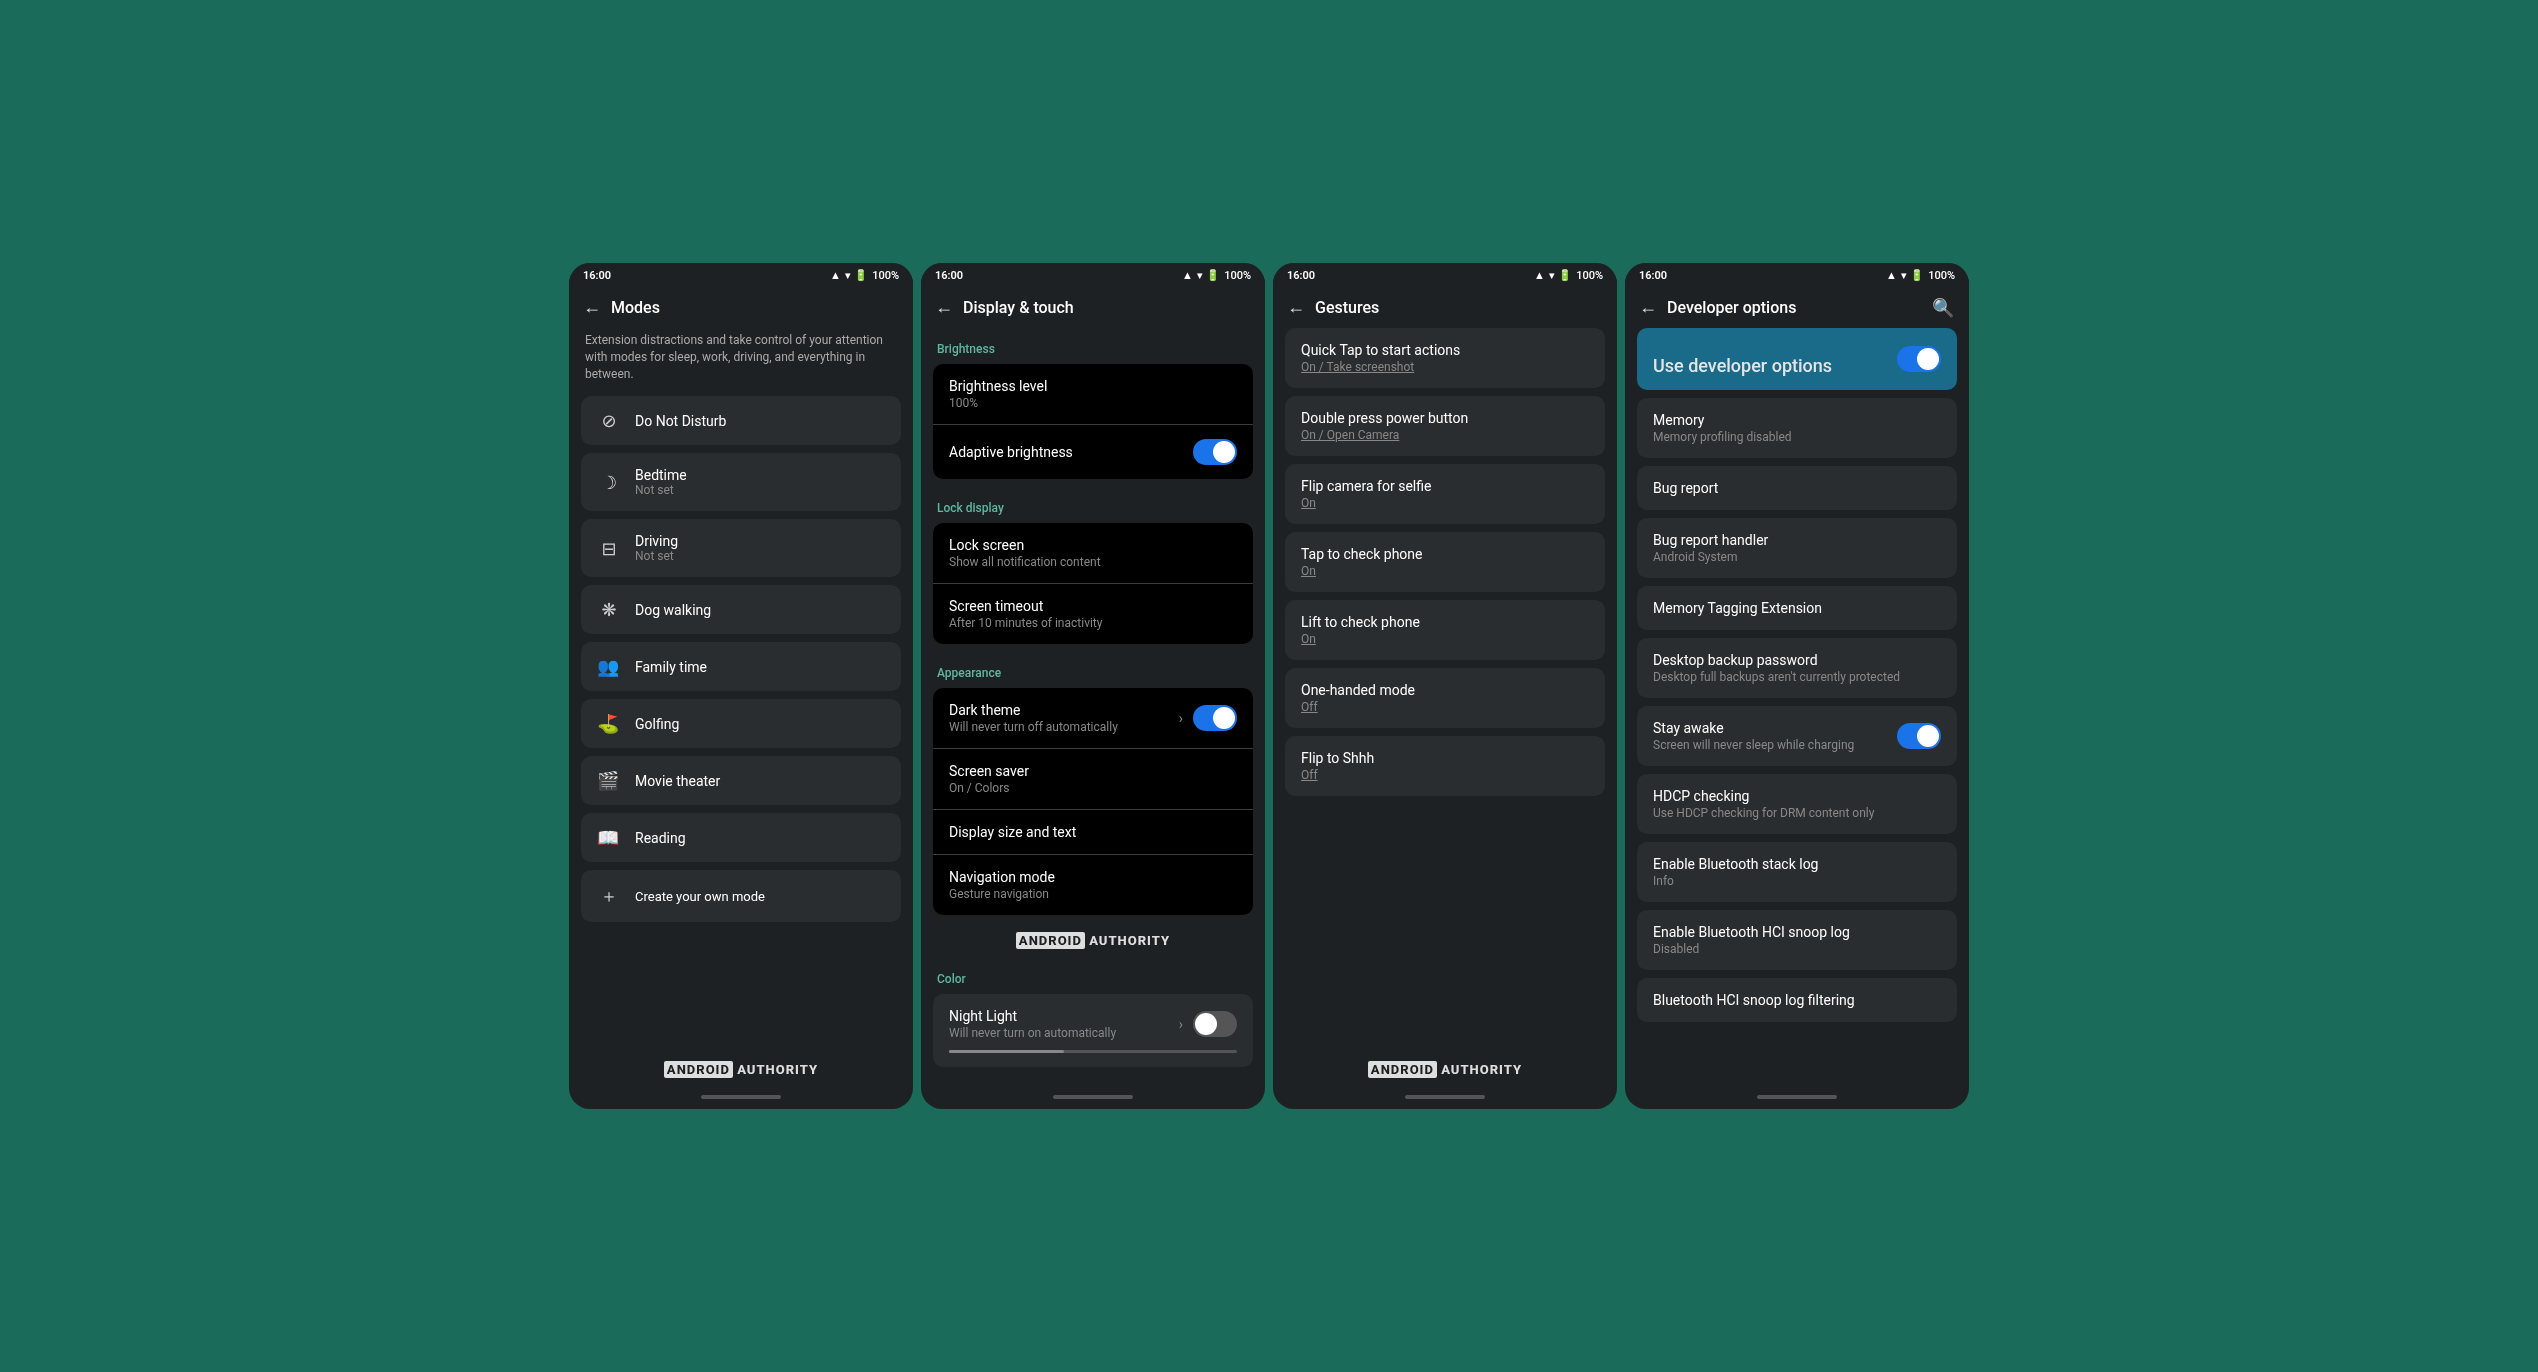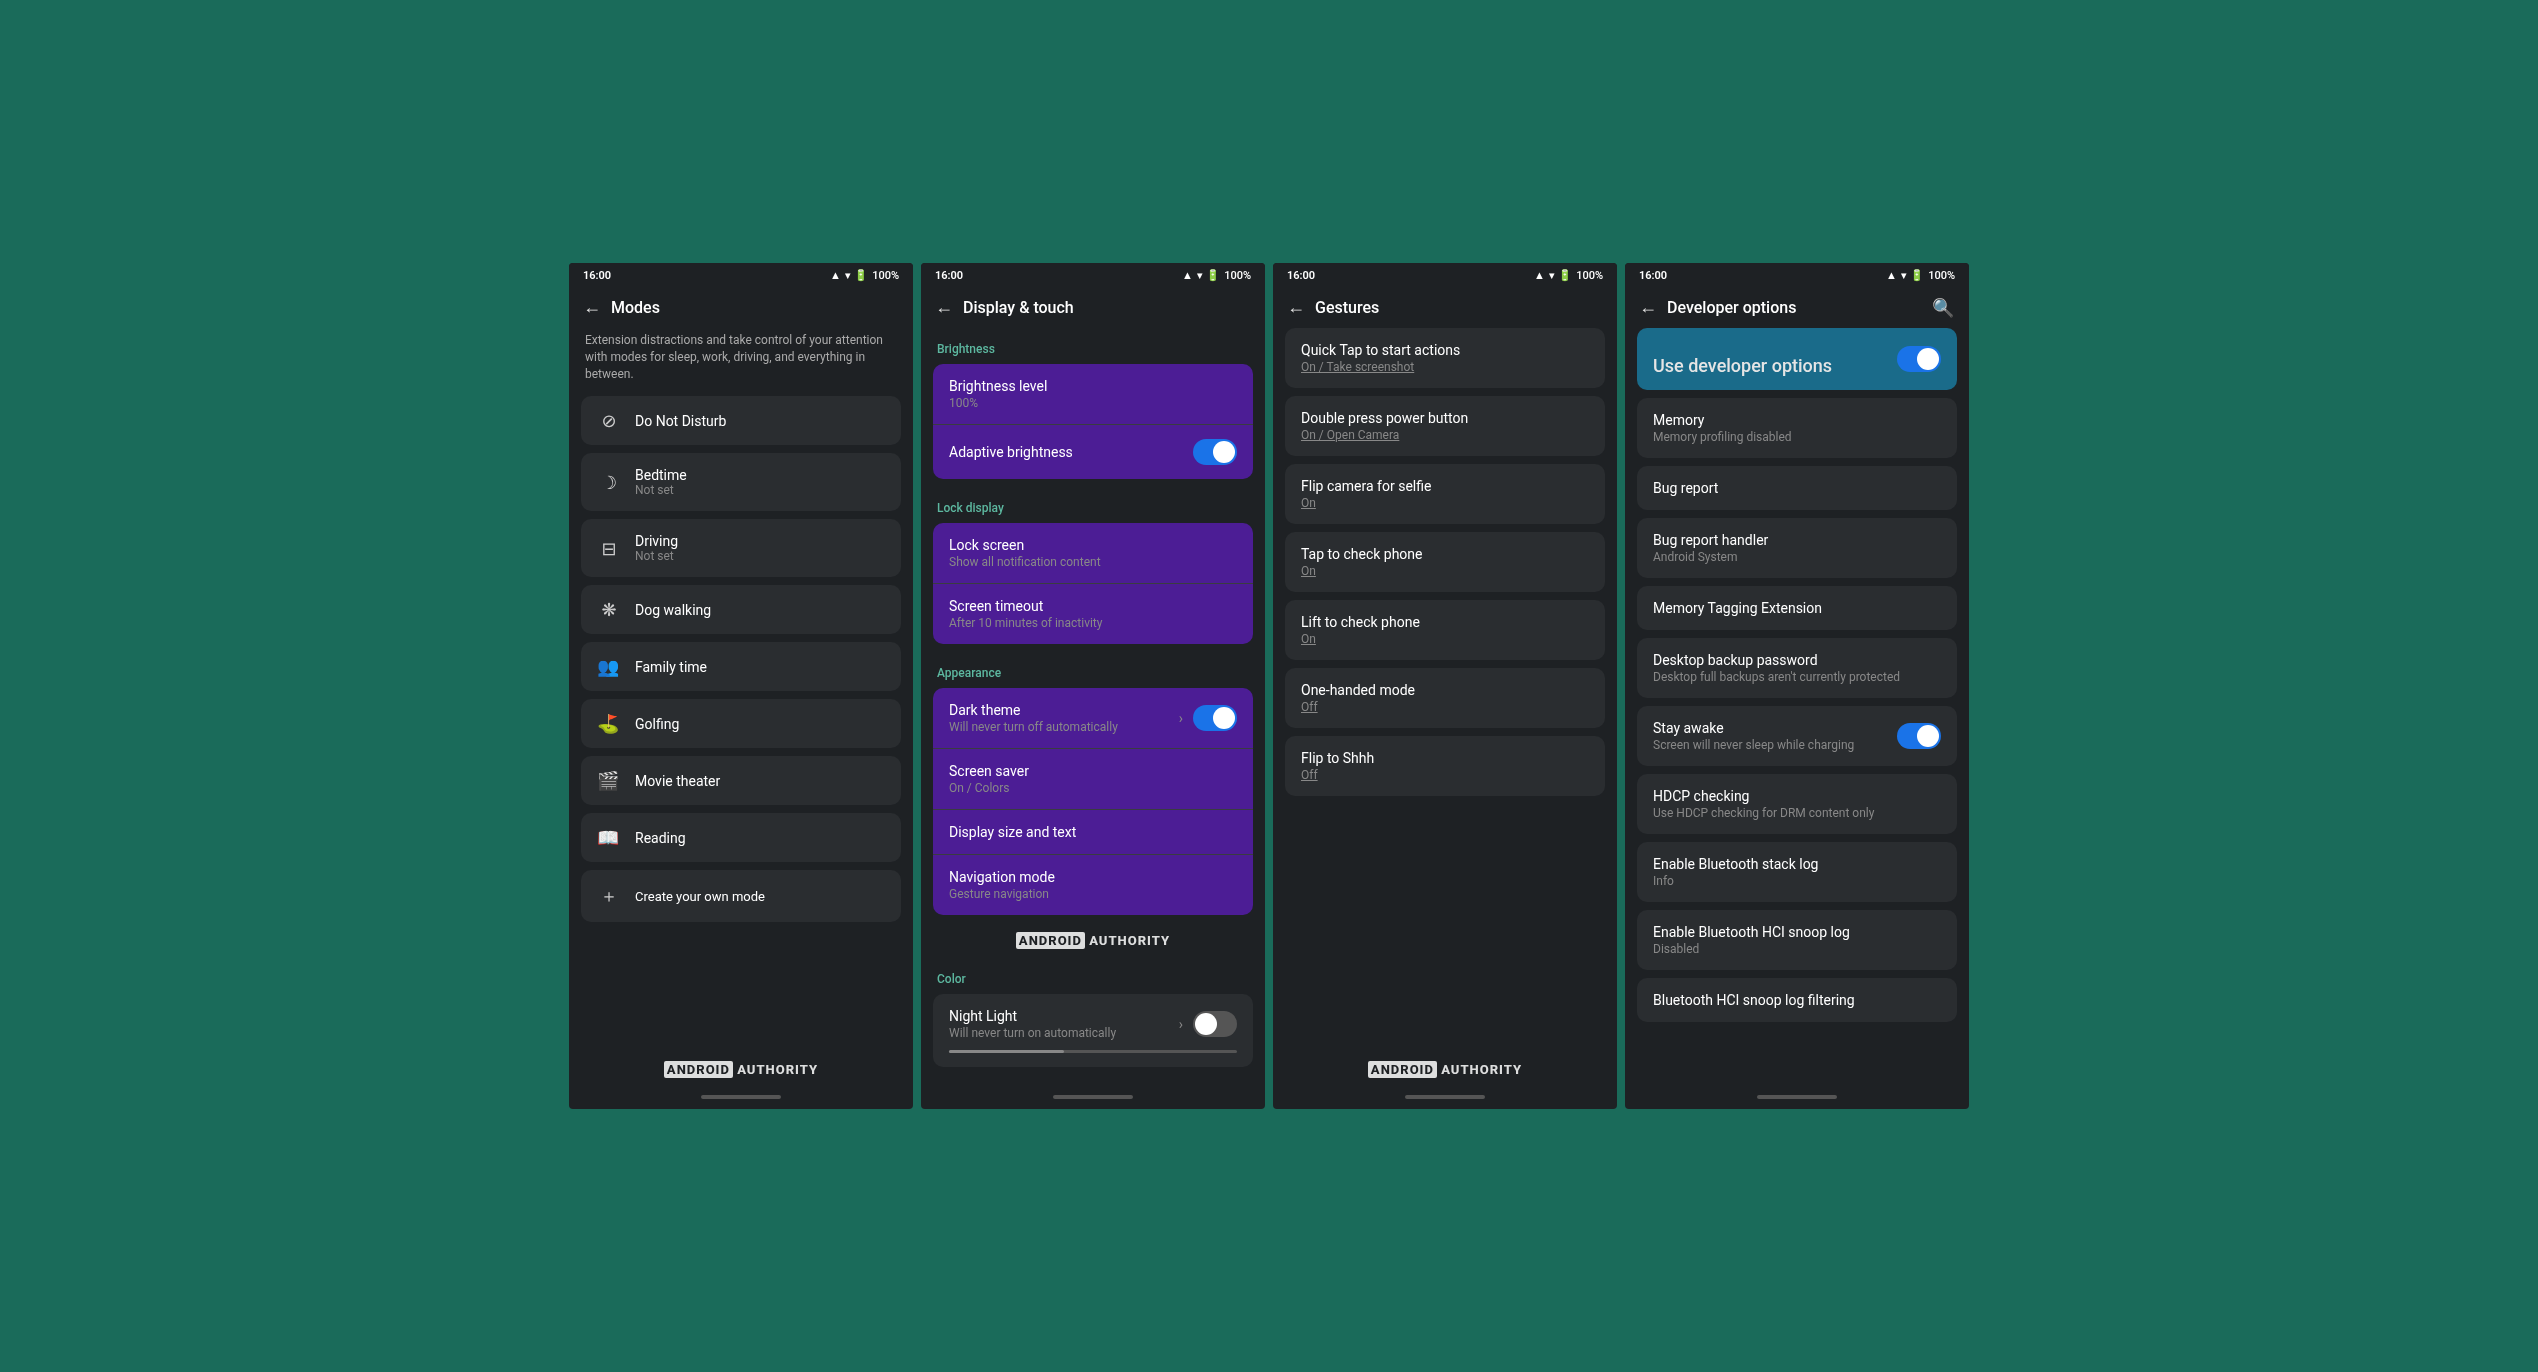--- a/index.html
+++ b/index.html
@@ -14,21 +14,21 @@
     }
     .screenshots-container {
       display: flex;
       gap: 8px;
       width: 100%;
       max-width: 1400px;
     }
     .phone-screen {
       flex: 1;
       background-color: #1e2124;
-      border-radius: 4px;
+      border-radius: 21px;
       overflow: hidden;
       color: #ffffff;
       font-size: 13px;
       display: flex;
       flex-direction: column;
     }
     .status-bar {
       display: flex;
       justify-content: space-between;
       align-items: center;
@@ -108,21 +108,21 @@
       text-align: center;
     }
     
     .section-header {
       font-size: 12px;
       color: #5db8a0;
       padding: 14px 4px 8px;
       font-weight: 500;
     }
     .settings-card {
-      background: #4c1d95;
+      background: #000000;
       border-radius: 10px;
       overflow: hidden;
       margin-bottom: 8px;
     }
     .settings-row {
       display: flex;
       align-items: center;
       justify-content: space-between;
       padding: 14px 16px;
       border-bottom: 1px solid #3a3d40;

